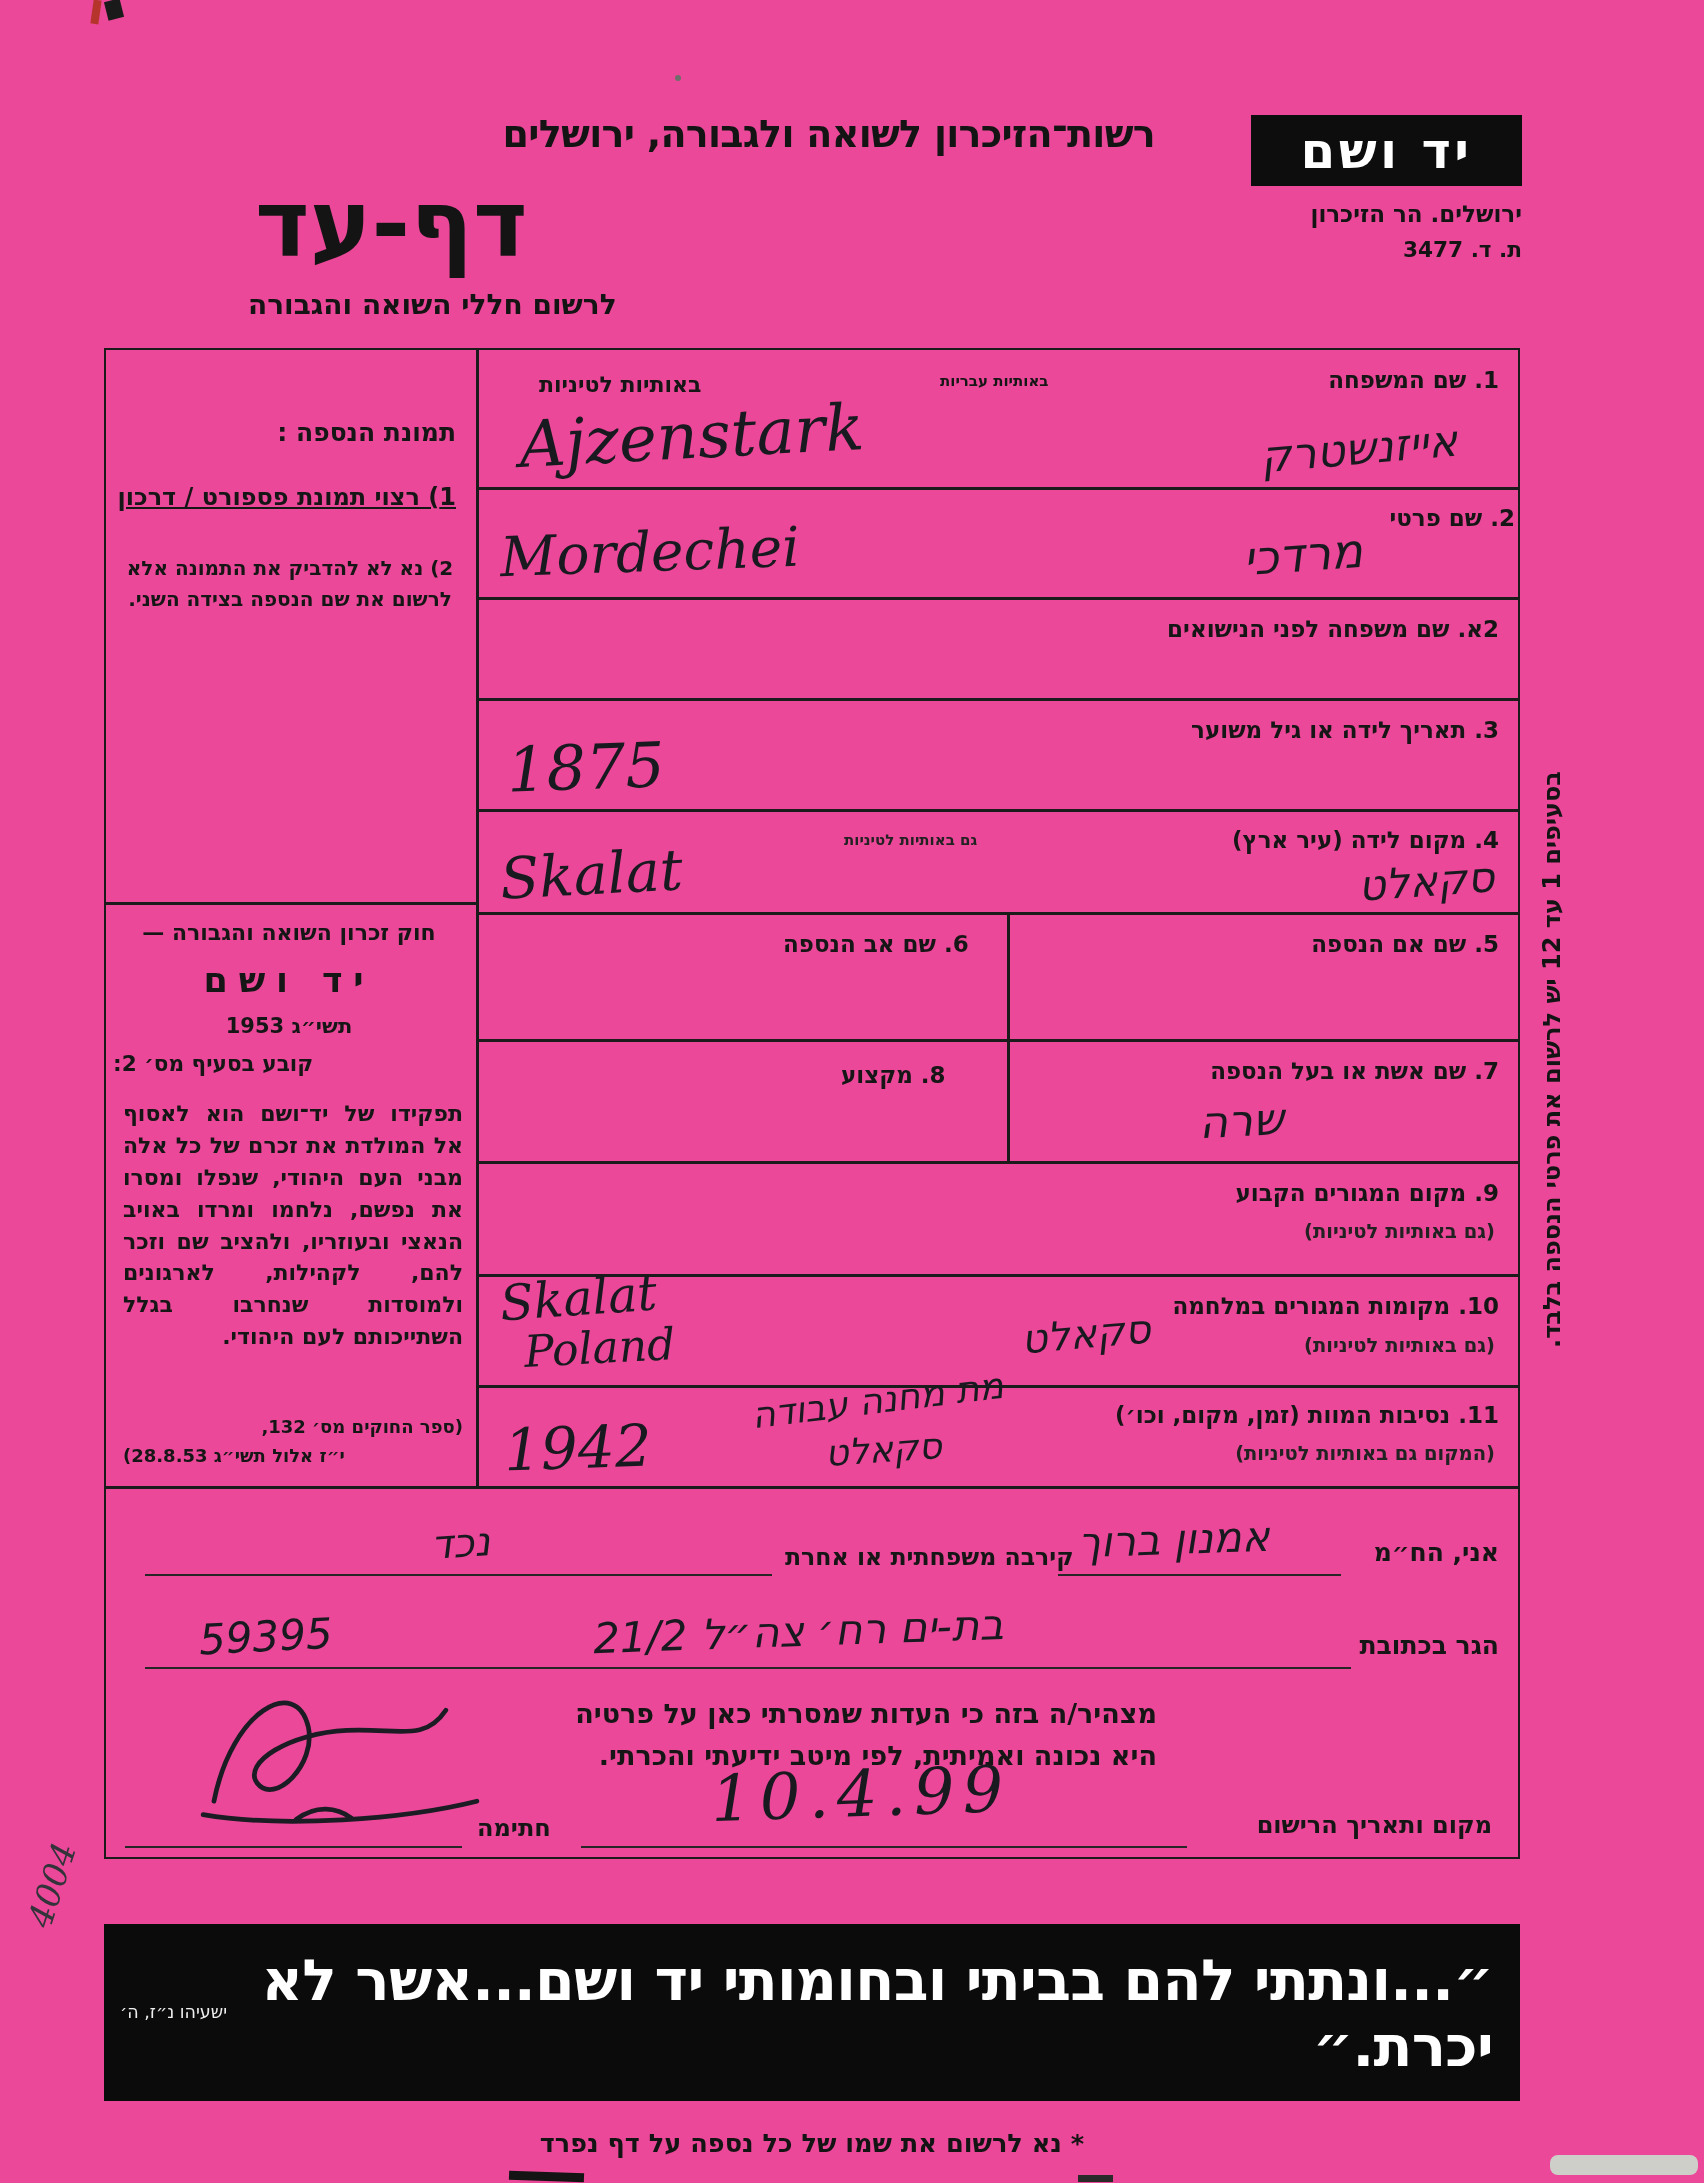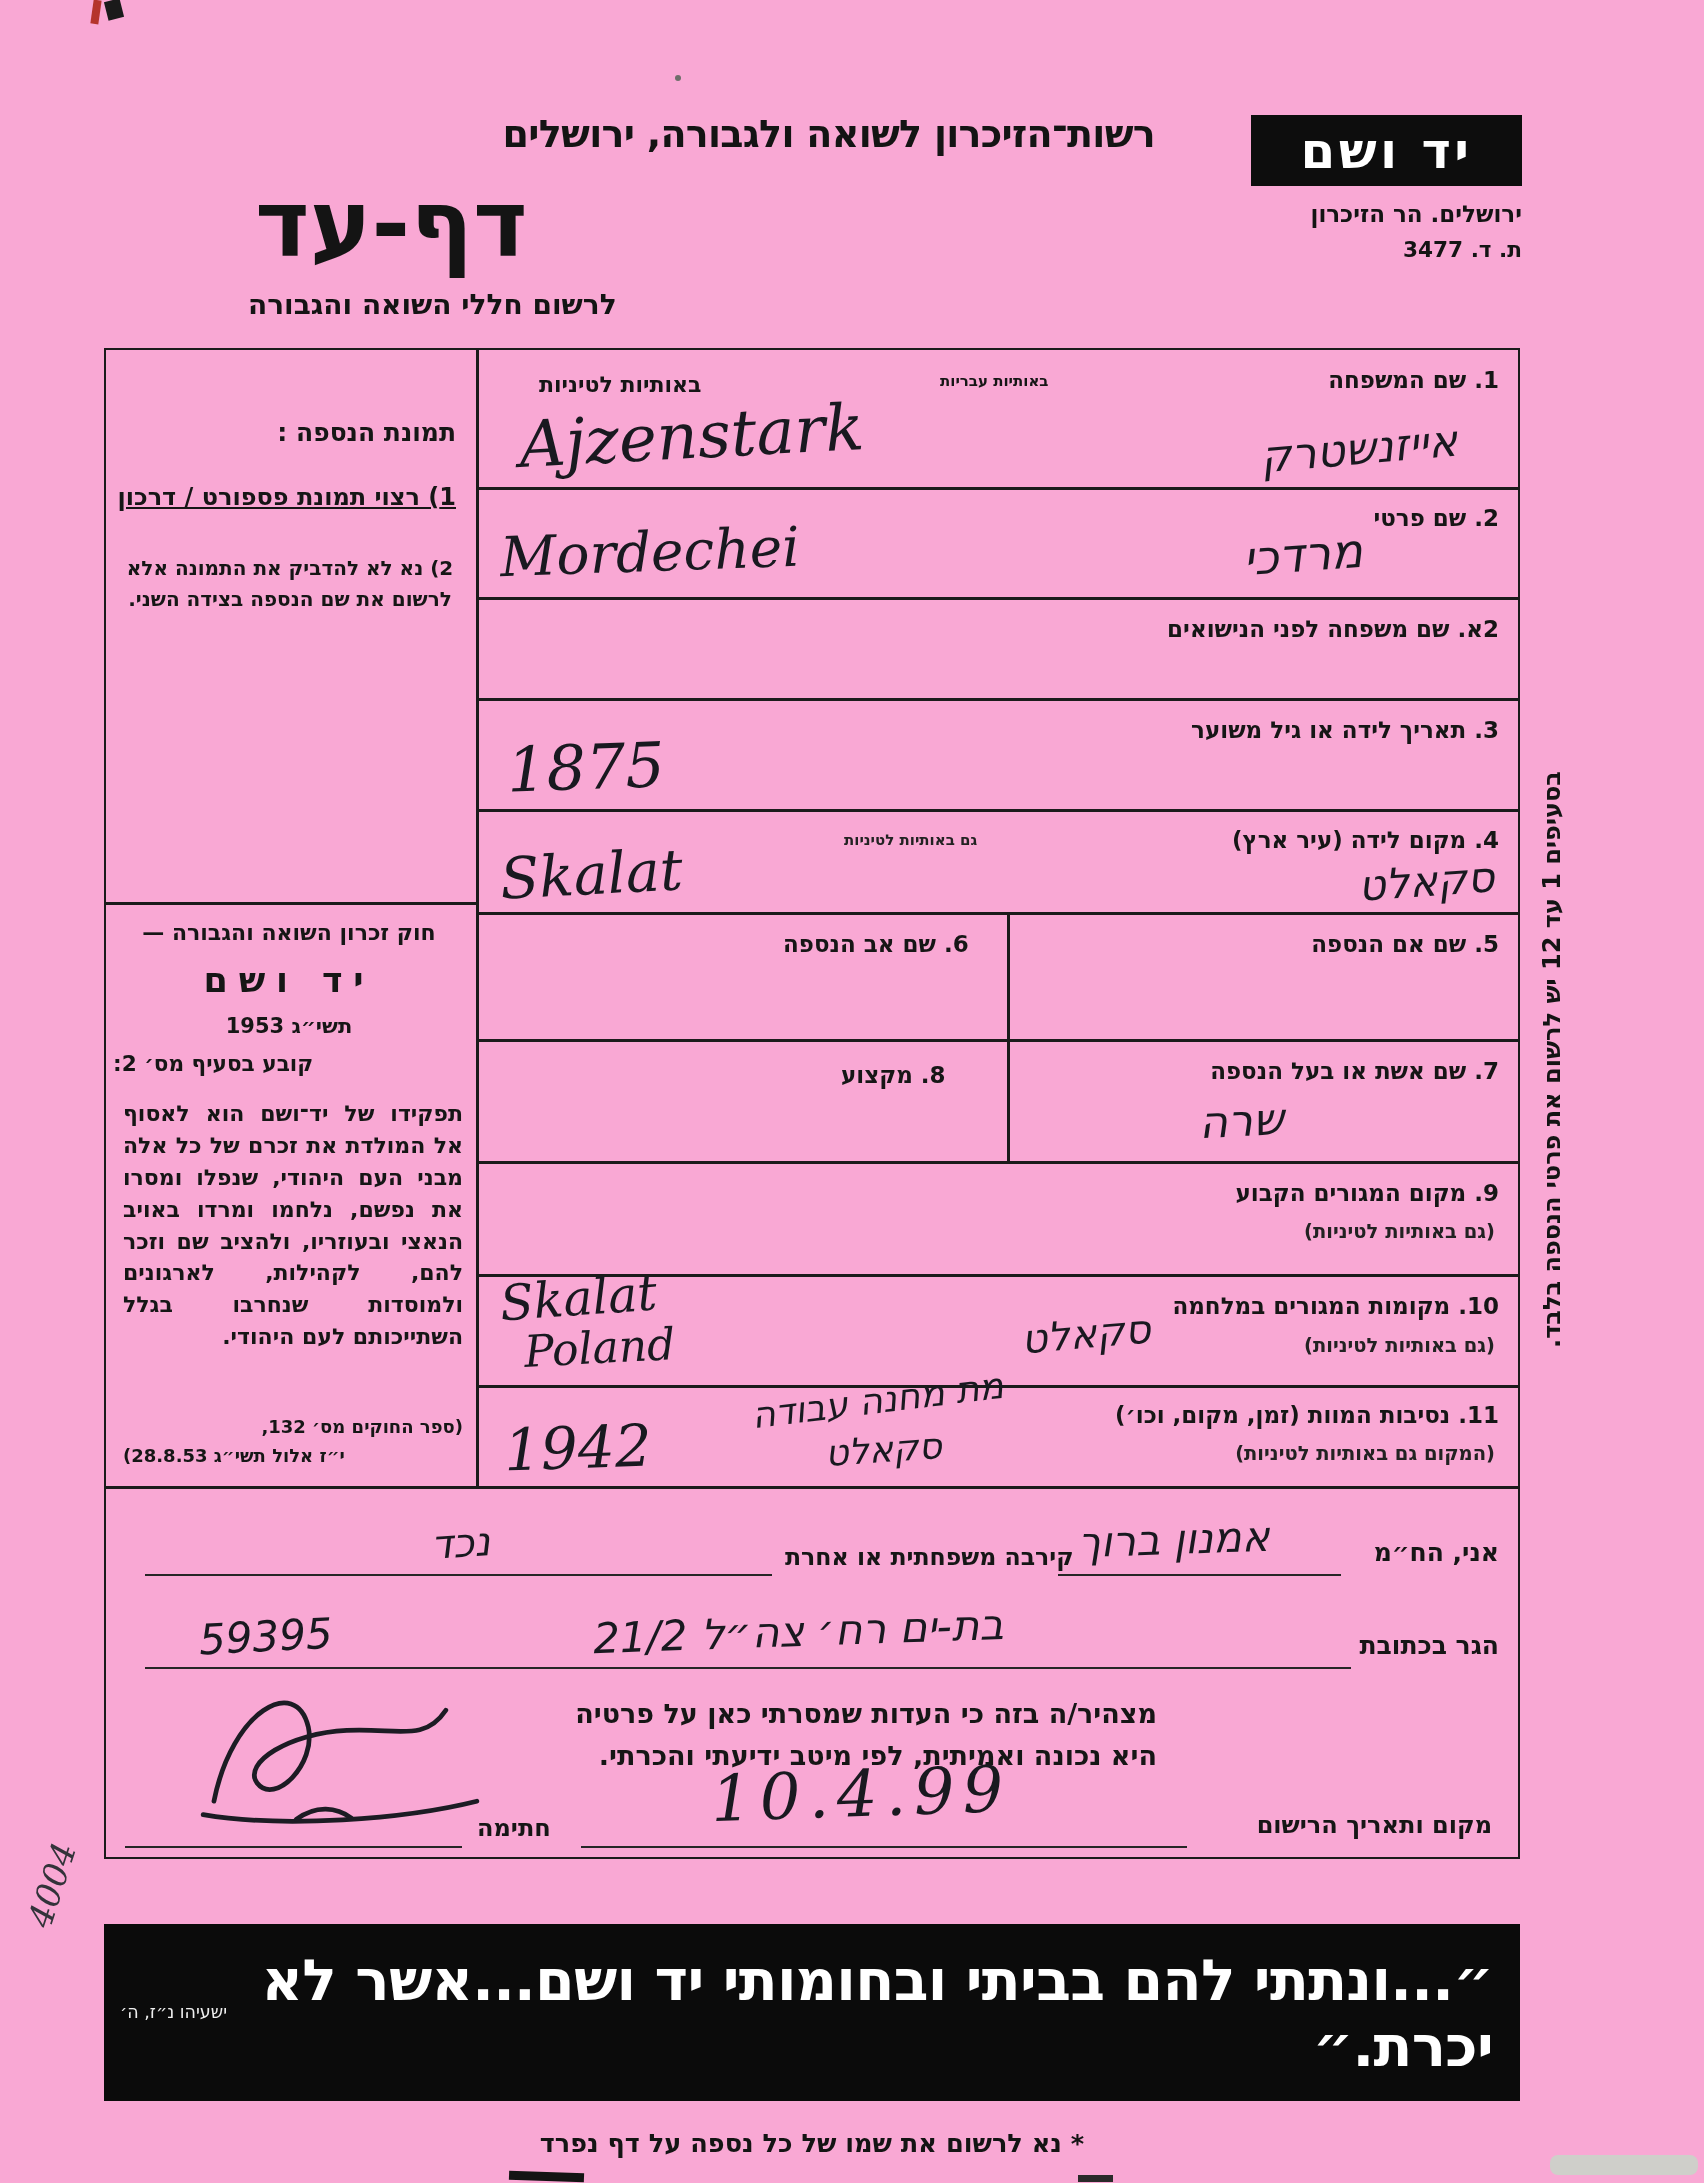--- a/index.html
+++ b/index.html
@@ -1,20 +1,20 @@
 <!DOCTYPE html>
 <html lang="he" style="font-size:10.8px"><head>
 <meta charset="utf-8">
 <title>Yad Vashem – Daf-Ed (Page of Testimony)</title>
 <style>
   * { margin:0; padding:0; box-sizing:border-box; }
   html,body { background:#9a9a96; }
   .page {
     position:relative; width:1704px; height:2183px;
-    background:#f9a8d4; overflow:hidden;
+    background:#ec4899; overflow:hidden;
     font-family:"DejaVu Sans", sans-serif; color:#141414;
     direction:rtl;
   }
   .abs { position:absolute; }
   .lbl { position:absolute; font-weight:bold; white-space:nowrap; color:#161616; font-size:23px; }
   .sub { position:absolute; font-weight:bold; white-space:nowrap; color:#222; font-size:19.5px; }
   .wrap { position:absolute; font-weight:bold; color:#161616; }
   .hline { position:absolute; height:2.7px; background:#1b1b1b; }
   .vline { position:absolute; width:2.7px;  background:#1b1b1b; }
   .uline { position:absolute; height:2px; background:#262626; }
@@ -56,21 +56,21 @@
   <div class="hline" style="left:477px;top:1161px;width:1043px;"></div>
   <div class="hline" style="left:477px;top:1274px;width:1043px;"></div>
   <div class="hline" style="left:477px;top:1385px;width:1043px;"></div>
   <div class="hline" style="left:104px;top:902px;width:375px;"></div>
   <div class="hline" style="left:104px;top:1486px;width:1416px;"></div>
 
   <div class="lbl" style="right:205px;top:367px;">1. שם המשפחה</div>
   <div class="lbl" style="left:940px;top:372px;font-size:15px;">באותיות עבריות</div>
   <div class="lbl" style="left:539px;top:372px;font-size:22px;">באותיות לטיניות</div>
 
-  <div class="lbl" style="right:205px;top:505px;">2. שם פרטי</div>
+  <div class="lbl" style="right:189px;top:505px;">2. שם פרטי</div>
   <div class="lbl" style="right:205px;top:616px;">2א. שם משפחה לפני הנישואים</div>
   <div class="lbl" style="right:205px;top:717px;">3. תאריך לידה או גיל משוער</div>
 
   <div class="lbl" style="right:205px;top:827px;">4. מקום לידה (עיר ארץ)</div>
   <div class="sub" style="left:844px;top:831px;font-size:15px;">גם באותיות לטיניות</div>
 
   <div class="lbl" style="right:205px;top:931px;">5. שם אם הנספה</div>
   <div class="lbl" style="left:783px;top:931px;">6. שם אב הנספה</div>
 
   <div class="lbl" style="right:205px;top:1058px;">7. שם אשת או בעל הנספה</div>

